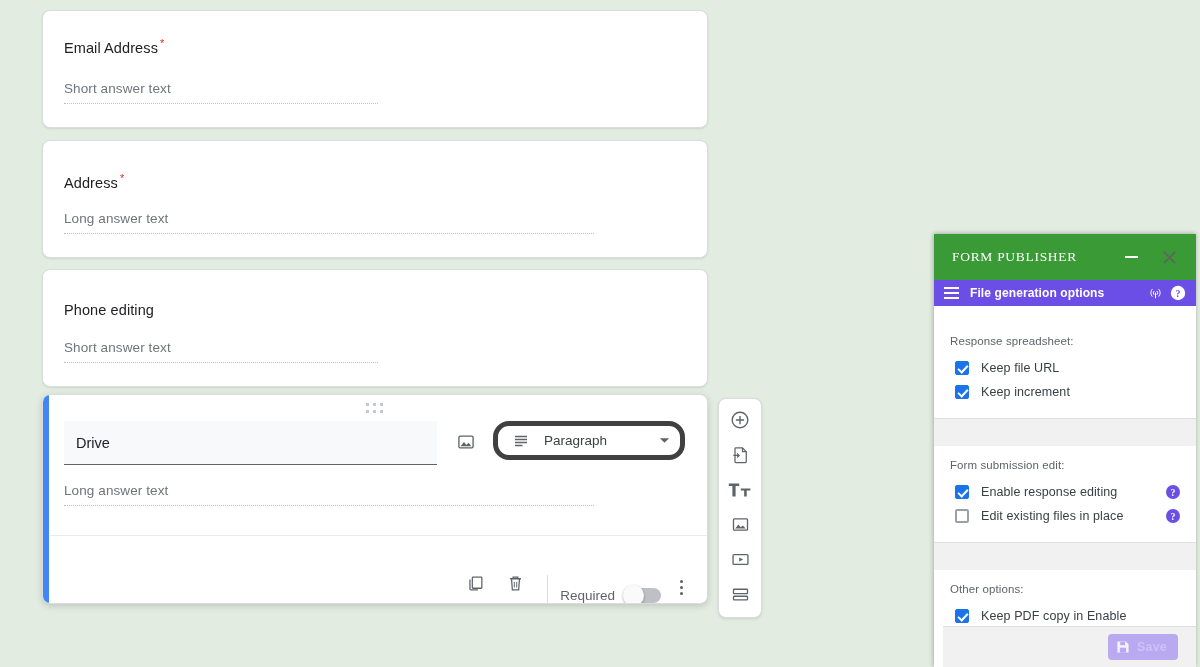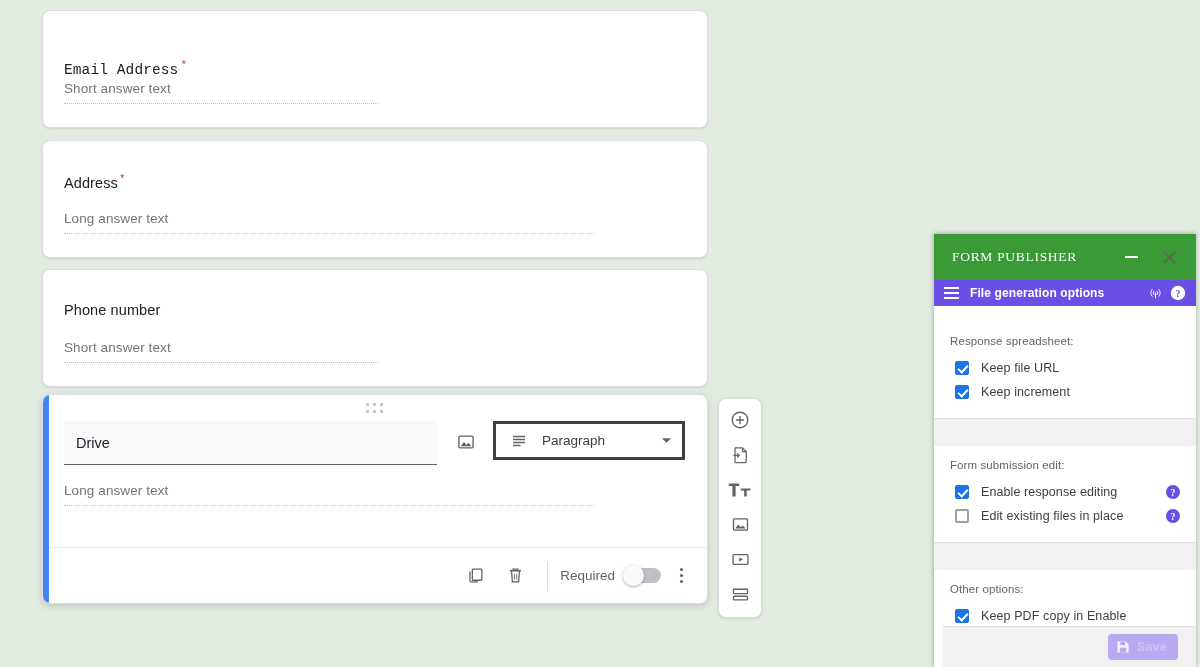--- a/index.html
+++ b/index.html
@@ -99,22 +99,22 @@
     position: absolute;
     left: 452px; top: 428px;
     width: 28px; height: 28px;
     display: flex; align-items: center; justify-content: center;
   }
 
   #type-select {
     position: absolute;
     left: 493px; top: 421px;
     width: 192px; height: 39px;
-    border: 3px solid #404040;
-    border-radius: 0;
+    border: 5px solid #404040;
+    border-radius: 16px;
     background: #fff;
     display: flex;
     align-items: center;
     padding: 0 10px 0 14px;
   }
   #type-select .sel-label {
     flex: 1;
     font-size: 13.5px;
     color: #3c4043;
     margin-left: 14px;
@@ -126,24 +126,24 @@
     width: 530px;
     font-size: 13.5px;
     color: #70757a;
     padding-bottom: 7px;
     border-bottom: 1px dotted #bdc1c6;
   }
 
   #notes-toolbar {
     position: absolute;
     left: 7px; bottom: 0;
-    width: 659px; height: 56px;
+    width: 659px; height: 68px;
     border-top: 1px solid #e8eaed;
     display: flex;
-    align-items: center;
+    align-items: flex-end;
     justify-content: flex-end;
     padding-right: 16px;
     gap: 0;
   }
   .tb-icon {
     width: 40px; height: 40px;
     display: flex; align-items: center; justify-content: center;
   }
   #tb-divider {
     width: 1px; height: 28px;
@@ -360,36 +360,36 @@
     font-weight: bold;
     letter-spacing: .2px;
   }
 </style>
 </head>
 <body>
 
 <div id="form-area">
 
   <div class="form-card" style="left:42px; top:10px; width:666px; height:118px;">
-    <div style="position:absolute;left:21px;top:48px;font-family:Liberation Mono, monospace;">
+    <div style="position:absolute;left:21px;top:26px;">
       <span class="q-title">Email Address</span><span class="req-star">*</span>
     </div>
     <div class="answer-hint" style="position:absolute;left:21px;top:70px;width:314px;">Short answer text</div>
   </div>
 
   <div class="form-card" style="left:42px; top:140px; width:666px; height:118px;">
     <div style="position:absolute;left:21px;top:31px;">
       <span class="q-title">Address</span><span class="req-star">*</span>
     </div>
     <div class="answer-hint" style="position:absolute;left:21px;top:70px;width:530px;">Long answer text</div>
   </div>
 
   <div class="form-card" style="left:42px; top:269px; width:666px; height:118px;">
     <div style="position:absolute;left:21px;top:31px;">
-      <span class="q-title">Phone number</span>
+      <span class="q-title">Phone editing</span>
     </div>
     <div class="answer-hint" style="position:absolute;left:21px;top:70px;width:314px;">Short answer text</div>
   </div>
 
   <div id="notes-card">
     <div id="notes-accent"></div>
     <div id="notes-toolbar">
       <div class="tb-icon">
         <svg width="19" height="19" viewBox="0 0 24 24" fill="none" stroke="#5f6368" stroke-width="1.6">
           <rect x="8" y="4" width="12" height="14" rx="1"></rect>

